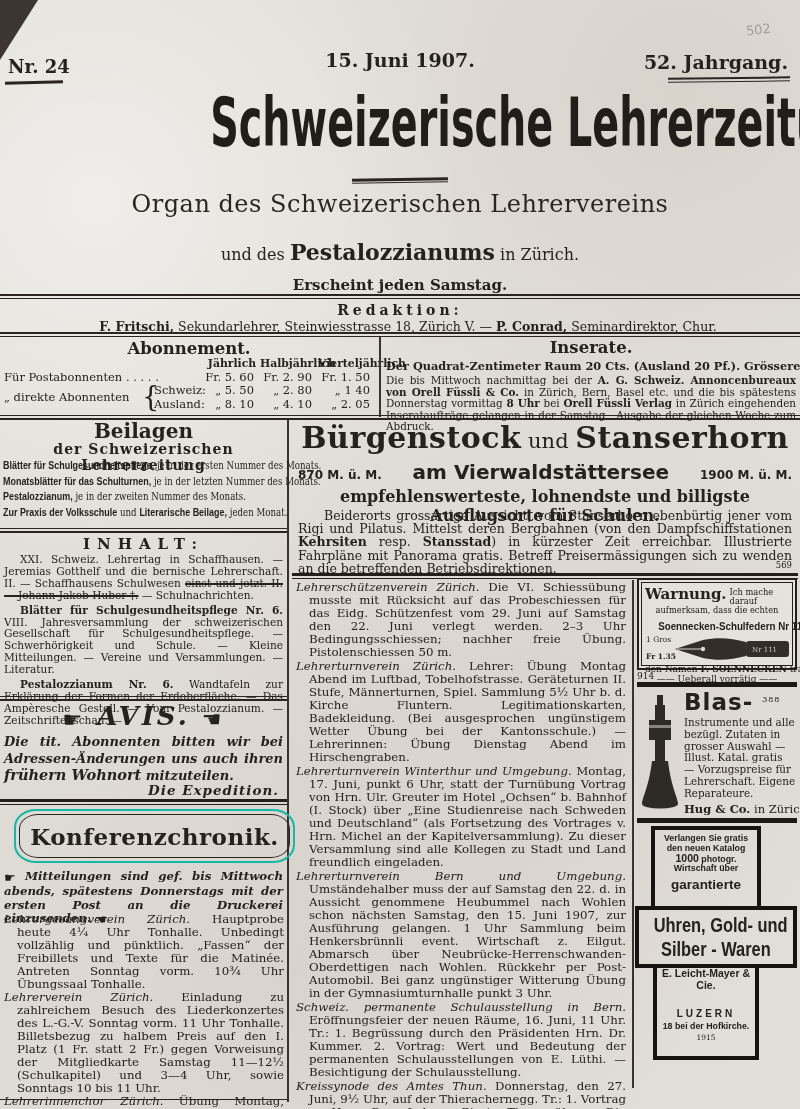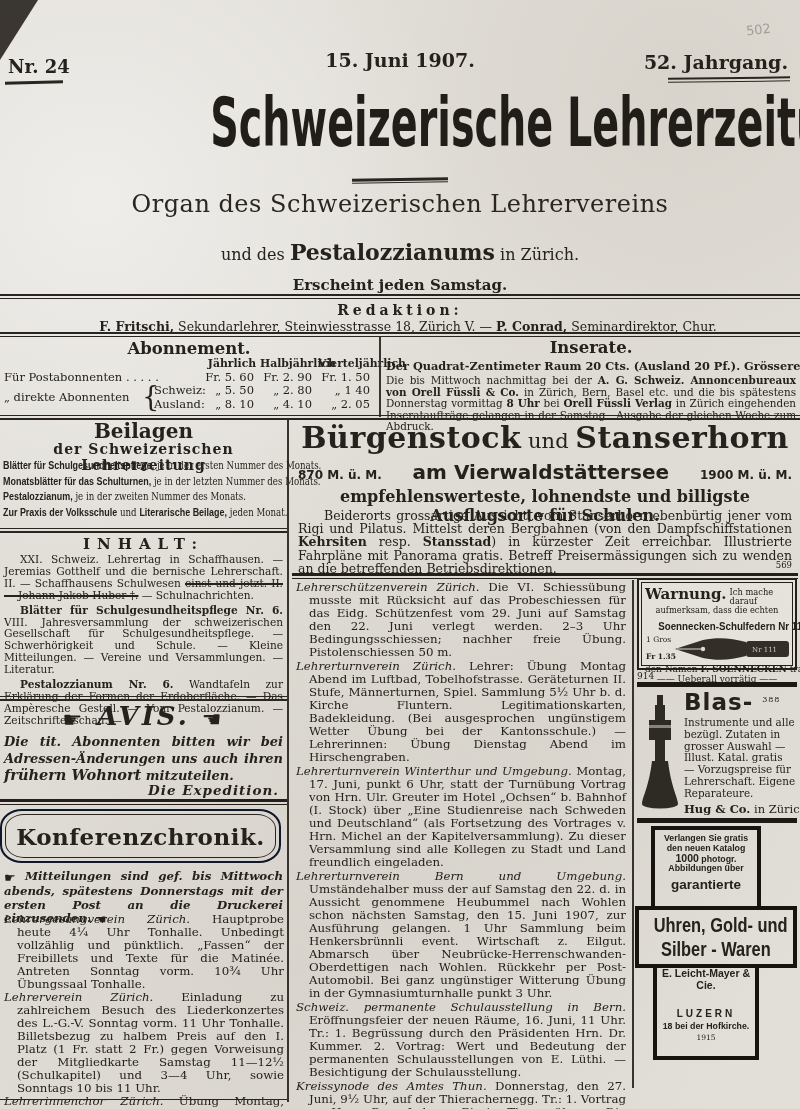--- a/index.html
+++ b/index.html
@@ -73,21 +73,21 @@
     font-size:10.8px; line-height:14.5px; }
   .bline .lead{ font-family:"Liberation Sans",sans-serif; font-weight:bold; font-size:11.2px; }
   .inhalt-title{ left:0; width:287px; top:535px; text-align:center; font-size:15px; font-weight:bold; letter-spacing:7px; }
   .inhalt-body{ left:4px; top:554px; width:279px; font-size:10.6px; line-height:11.9px; }
   .inhalt-body p{ text-align:justify; text-indent:16px; margin-bottom:3px; }
   .struck{ text-decoration:line-through; text-decoration-thickness:1.5px; }
   .avis-head{ left:0; width:287px; top:701px; text-align:center; font-size:26px; font-weight:bold; font-style:italic; letter-spacing:3px;}
   .hand{ font-family:"DejaVu Sans",sans-serif; font-style:normal; font-size:22px; vertical-align:-2px; }
   .avis-body{ left:4px; top:734px; width:279px; font-size:13px; font-weight:bold; font-style:italic; line-height:16.5px; text-align:justify;}
   .avis-sign{ left:4px; top:782px; width:275px; text-align:right; font-size:13.5px; font-weight:bold; font-style:italic; letter-spacing:1px;}
-  .konf-frame{ left:0; top:809px; width:281px; height:54px; border:2px solid #0f172a; border-radius:22px/18px;
+  .konf-frame{ left:14px; top:809px; width:281px; height:54px; border:2px solid #14b8a6; border-radius:22px/18px;
     display:flex; align-items:center; justify-content:center; }
   .konf-frame .inner{ position:absolute; inset:3px; border:1px solid #2a2521; border-radius:19px/15px; }
   .konf-title{ font-size:23px; font-weight:bold; letter-spacing:.5px; }
   .konf-notice{ left:4px; top:870px; width:279px; font-size:11.8px; font-weight:bold; font-style:italic; line-height:13.8px; text-align:justify;}
   .konf-notice .hand{ font-size:13px; }
   .entries{ font-size:11.8px; line-height:13px; }
   .entries .entry{ padding-left:13px; text-indent:-13px; text-align:justify; }
   .entries .lead{ font-style:italic; }
   .konf-entries{ left:4px; top:913px; width:280px; }
 
@@ -318,21 +318,21 @@
     <ellipse cx="19" cy="112" rx="18" ry="4.5" fill="#2e2a24"></ellipse>
   </svg>
   <div class="abs blas-text">
     <div class="blas-title"><span>Blas-</span> <span class="blas-no">388</span></div>
     <div class="blas-body">Instrumente und alle bezügl. Zutaten in grosser Auswahl — Illust. Katal. gratis — Vorzugspreise für Lehrerschaft. Eigene Reparateure.</div>
     <div class="blas-co"><span>Hug &amp; Co.</span><span style="font-weight:normal"> in Zürich</span></div>
   </div>
   <div class="abs blas-bar" style="top:818px"></div>
 
   <div class="abs uh-top">
-    <div class="uh-toptext"><span>Verlangen Sie gratis den neuen Katalog </span><span style="font-size:10.5px">1000</span><span> photogr. Abbildungen über</span></div>
+    <div class="uh-toptext"><span>Verlangen Sie gratis den neuen Katalog </span><span style="font-size:10.5px">1000</span><span> photogr. Wirtschaft über</span></div>
     <div class="uh-gar">garantierte</div>
   </div>
   <div class="abs uh-mid">
     <div><span class="uh-prod">Uhren, Gold- und</span></div>
     <div><span class="uh-prod">Silber - Waren</span></div>
   </div>
   <div class="abs uh-bot">
     <div class="uh-co">E. Leicht-Mayer &amp; Cie.</div>
     <div class="uh-city">LUZERN</div>
     <div class="uh-addr">18 bei der Hofkirche.</div>

